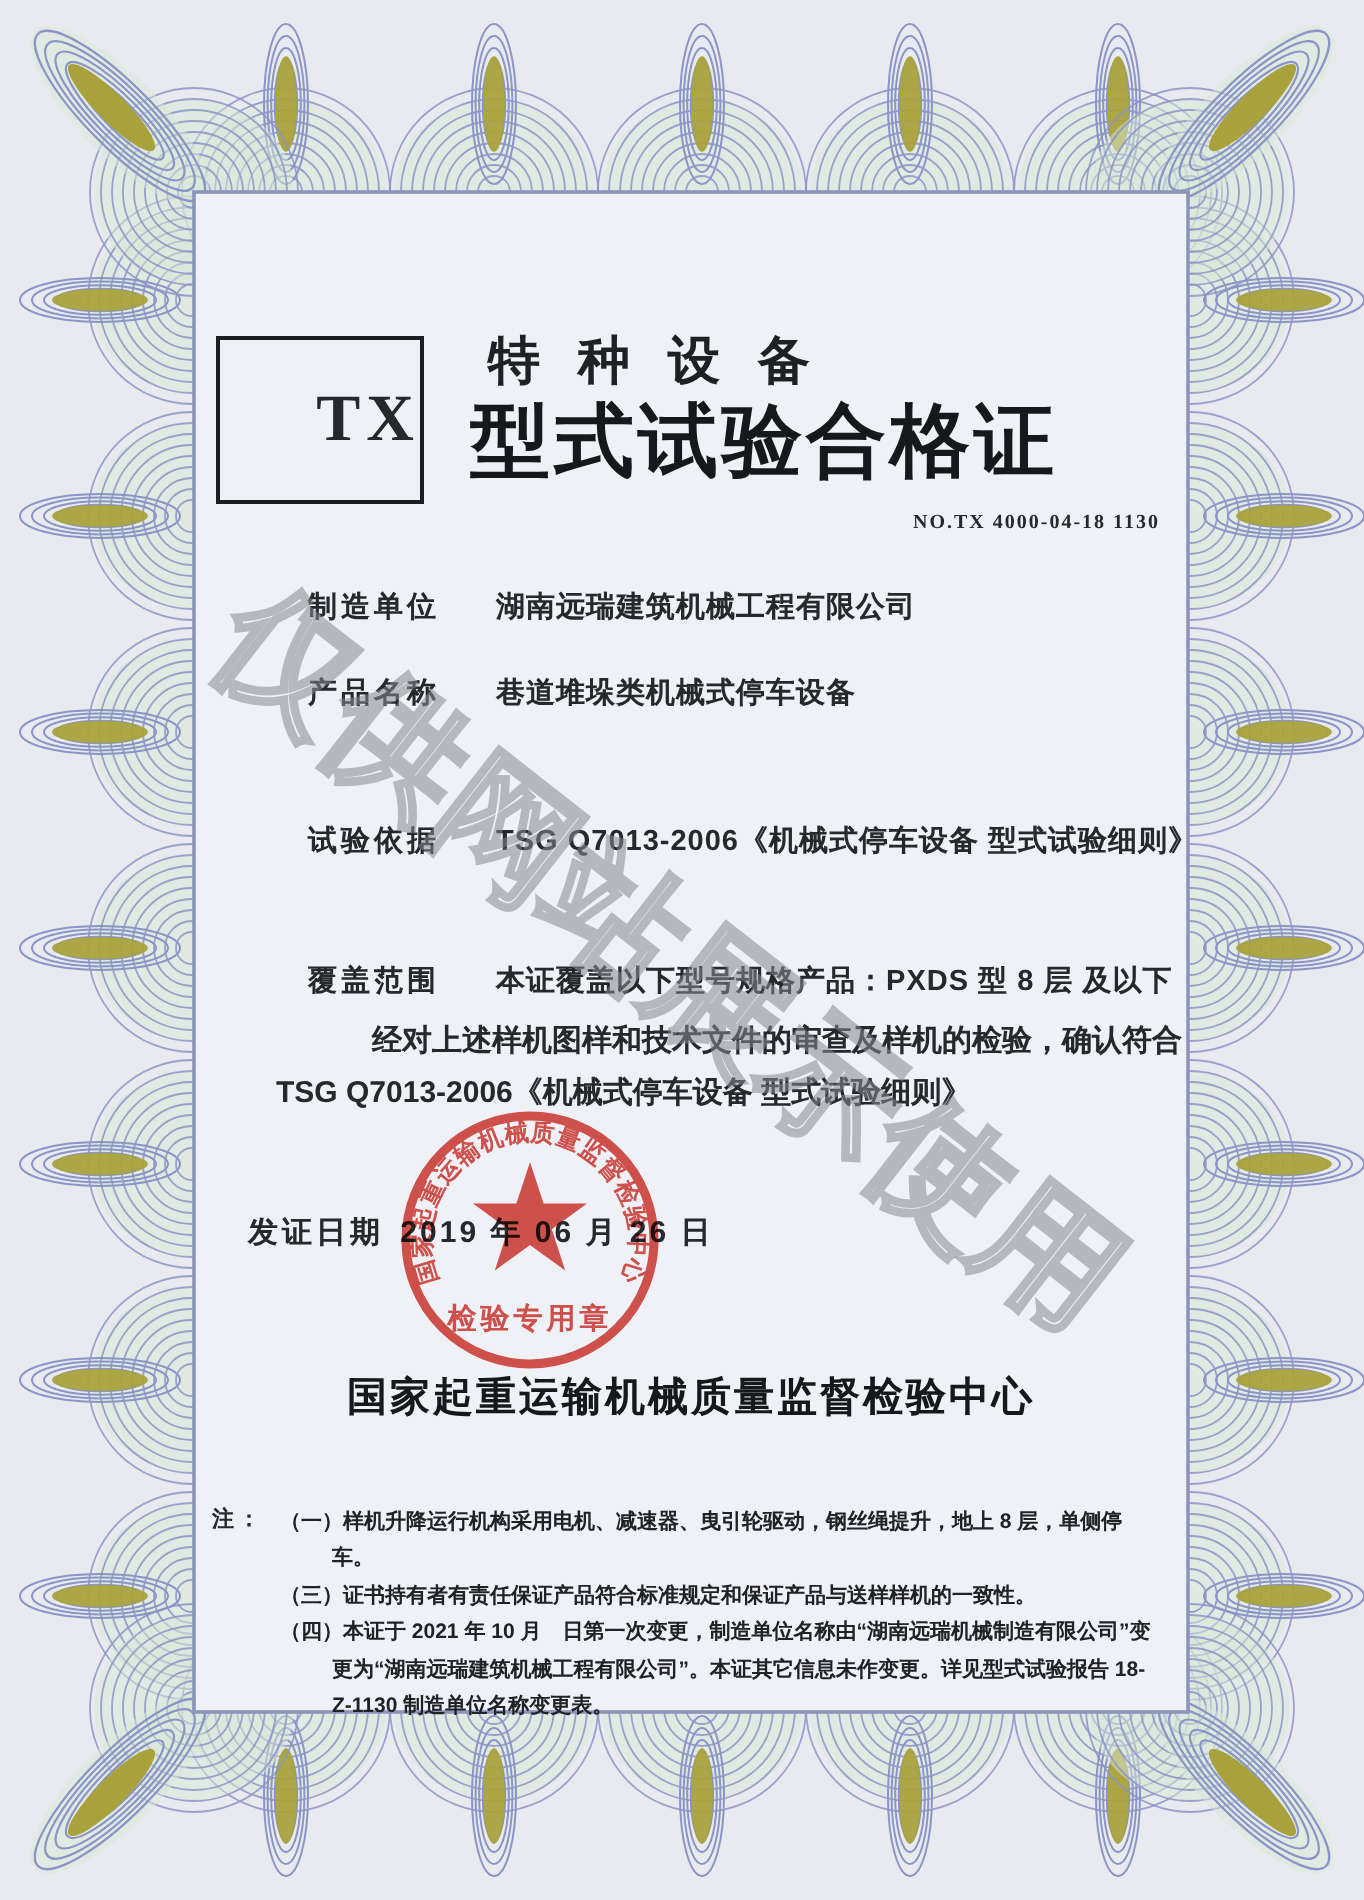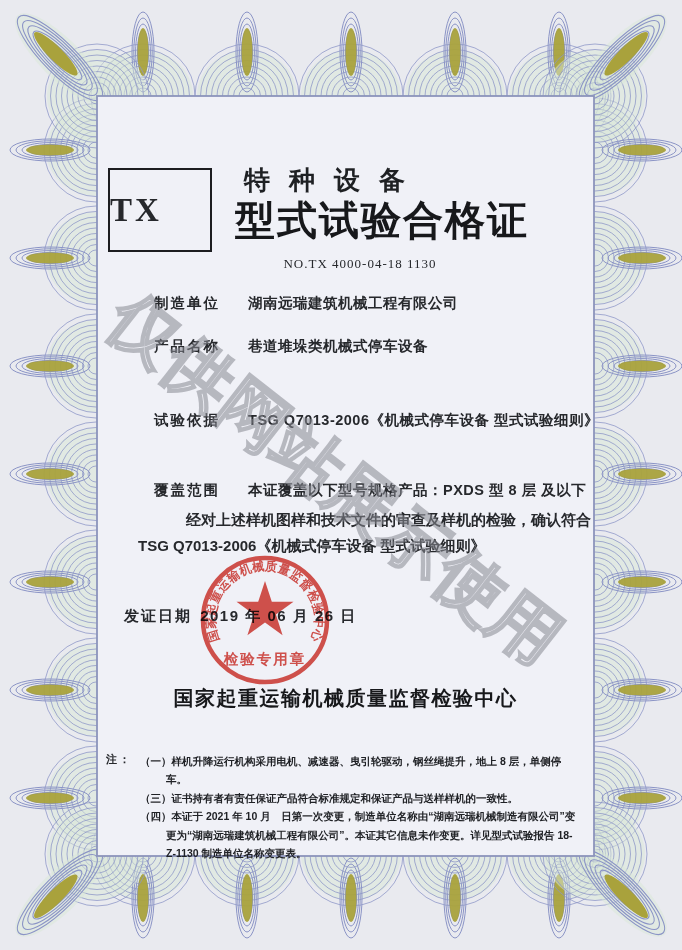--- a/index.html
+++ b/index.html
@@ -13,37 +13,37 @@
   .content{position:absolute;left:0;top:0;width:682px;height:950px;z-index:4;}
   .watermark{
     position:absolute;left:335px;top:480px;
     transform:translate(-50%,-50%) rotate(38deg);
     font-size:68px;font-weight:bold;letter-spacing:1px;white-space:nowrap;
     color:transparent;-webkit-text-stroke:2.2px rgba(134,136,146,.55);
     z-index:5;pointer-events:none;
   }
   .tx-box{
     position:absolute;left:108px;top:168px;width:100px;height:80px;
-    border:2.5px solid #1c1d20;display:flex;align-items:center;justify-content:flex-start;
+    border:2.5px solid #1c1d20;display:flex;align-items:center;justify-content:flex-end;
   }
   .tx-box span{font-family:"Liberation Serif","DejaVu Serif",serif;font-size:33px;font-weight:bold;letter-spacing:3px;}
   .title-small{
     position:absolute;left:225px;top:163px;width:300px;
     font-family:"Liberation Serif","DejaVu Serif",serif;
     font-size:26px;font-weight:600;letter-spacing:19px;text-indent:19px;color:#1e2023;
   }
   .title-large{
     position:absolute;left:235px;top:193px;width:310px;
     font-family:"Liberation Serif","DejaVu Serif",serif;
     font-size:40px;font-weight:bold;letter-spacing:2px;color:#17181b;
   }
   .cert-no{
-    position:absolute;left:140px;top:256px;width:440px;text-align:center;
+    position:absolute;left:140px;top:256px;width:440px;text-align:right;
     font-family:"Liberation Serif","DejaVu Serif",serif;
-    font-size:13px;letter-spacing:1px;color:#26282c;
+    font-size:10px;letter-spacing:1px;color:#26282c;font-weight:bold;
   }
   .row{position:absolute;left:106px;font-size:14.5px;font-weight:600;white-space:nowrap;}
   .flabel{display:inline-block;width:90px;letter-spacing:2px;margin-left:48px;}
   .fvalue{letter-spacing:.5px;}
   .statement{position:absolute;left:138px;width:440px;font-size:15px;font-weight:600;white-space:nowrap;}
   .st1{padding-left:48px;}
   .date-row{position:absolute;left:124px;top:607px;font-size:15px;font-weight:600;white-space:nowrap;}
   .dlabel{display:inline-block;width:72px;letter-spacing:2px;}
   .dvalue{letter-spacing:1.5px;}
   .authority{

